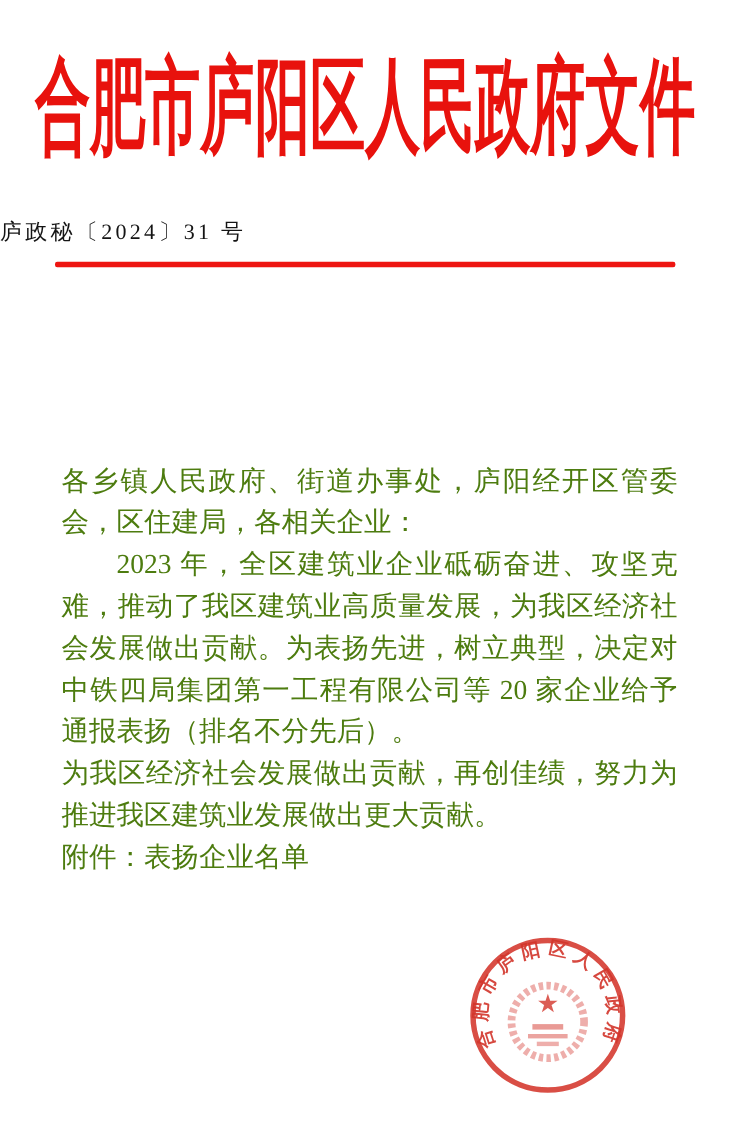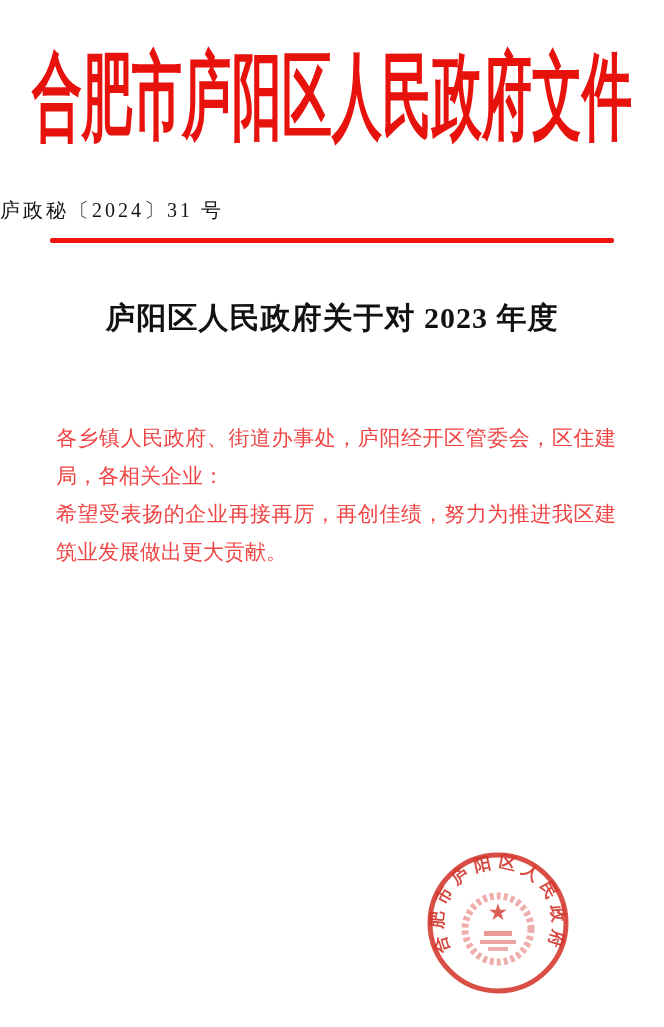--- a/index.html
+++ b/index.html
@@ -59,24 +59,24 @@
     font-weight: bold;
     line-height: 42px;
     letter-spacing: 1px;
     color: #111111;
   }
   .body-text {
     position: absolute;
     top: 419px;
     left: 56px;
     width: 560px;
-    font-size: 21px;
+    font-size: 25px;
     line-height: 38px;
     text-align: justify;
-    color: #ef4444;
+    color: #4d7c0f;
   }
   .body-text p { margin: 0; }
   .para-indent { text-indent: 2em; }
   .para-block-indent { margin-left: 2em; }
   .attachment {
     margin-top: 39px;
     margin-left: 78px;
   }
   .doc-date {
     position: absolute;
@@ -109,26 +109,27 @@
 
 <div class="page">
 
   <div class="header-title">合肥市庐阳区人民政府文件</div>
 
   <div class="doc-number">庐政秘〔2024〕31 号</div>
 
   <div class="red-rule"></div>
 
   <div class="doc-title">
-    <div>庐阳区人民政府关于对 2023 年度</div>
   </div>
 
   <div class="body-text">
     <p>各乡镇人民政府、街道办事处，庐阳经开区管委会，区住建局，各相关企业：</p>
-    <p class="para-block-indent">希望受表扬的企业再接再厉，再创佳绩，努力为推进我区建筑业发展做出更大贡献。</p>
+    <p class="para-indent">2023 年，全区建筑业企业砥砺奋进、攻坚克难，推动了我区建筑业高质量发展，为我区经济社会发展做出贡献。为表扬先进，树立典型，决定对中铁四局集团第一工程有限公司等 20 家企业给予通报表扬（排名不分先后）。</p>
+    <p class="para-block-indent">为我区经济社会发展做出贡献，再创佳绩，努力为推进我区建筑业发展做出更大贡献。</p>
+    <p class="attachment">附件：表扬企业名单</p>
   </div>
 
 
   <svg class="seal" viewBox="0 0 152 152" xmlns="http://www.w3.org/2000/svg">
     <defs>
       <path id="sealArc" d="M 29.4 105.2 A 55 55 0 1 1 122.6 105.2" fill="none"></path>
     </defs>
 
     <circle cx="76" cy="76" r="68" fill="none" stroke="#cf2318" stroke-width="5" opacity="0.88"></circle>
 

